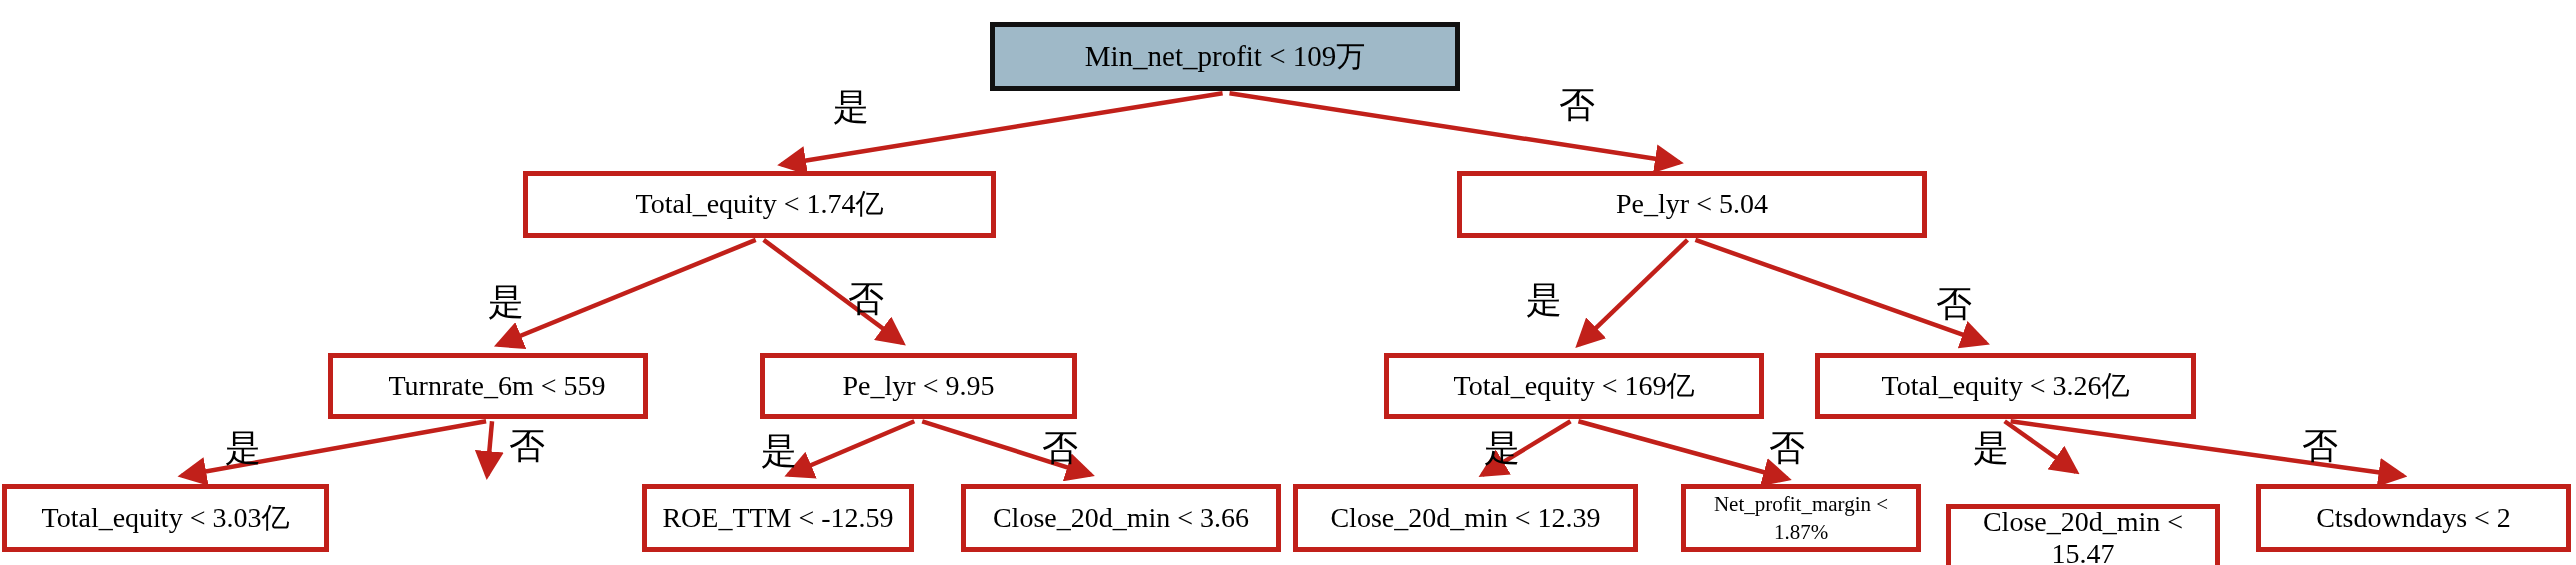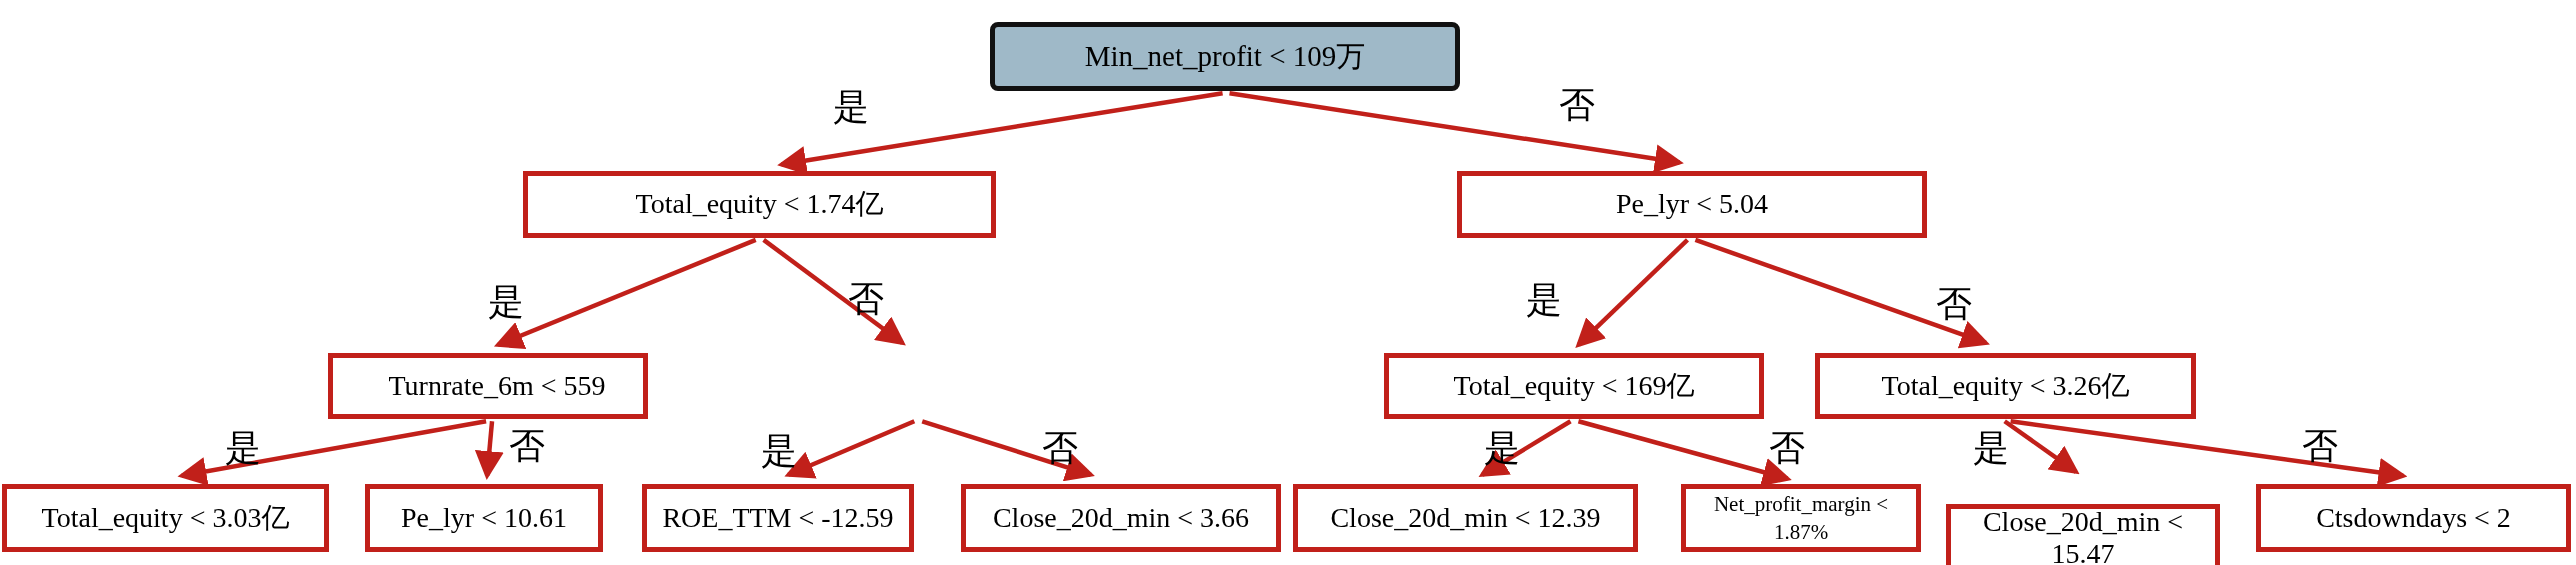--- a/index.html
+++ b/index.html
@@ -74,31 +74,31 @@
       <line x1="496" y1="425" x2="491" y2="480" marker-end="url(#arrow)"></line>
       <line x1="922" y1="425" x2="795" y2="479" marker-end="url(#arrow)"></line>
       <line x1="930" y1="425" x2="1100" y2="479" marker-end="url(#arrow)"></line>
       <line x1="1584" y1="425" x2="1495" y2="479" marker-end="url(#arrow)"></line>
       <line x1="1592" y1="425" x2="1803" y2="483" marker-end="url(#arrow)"></line>
       <line x1="2022" y1="425" x2="2094" y2="476" marker-end="url(#arrow)"></line>
       <line x1="2028" y1="425" x2="2424" y2="480" marker-end="url(#arrow)"></line>
     </g>
   </svg>
 
-  <div class="node root" style="left:990px; top:22px; width:470px; height:69px;border-radius:8px;">Min_net_profit &lt; 109万</div>
+  <div class="node root" style="left:990px; top:22px; width:470px; height:69px;">Min_net_profit &lt; 109万</div>
 
   <div class="node" style="left:523px; top:171px; width:473px; height:67px;">Total_equity &lt; 1.74亿</div>
   <div class="node" style="left:1457px; top:171px; width:470px; height:67px;">Pe_lyr &lt; 5.04</div>
 
   <div class="node" style="left:328px; top:353px; width:320px; height:66px;padding-left:24px;">Turnrate_6m &lt; 559</div>
+  <div class="node" style="left:760px; top:353px; width:317px; height:66px;">Pe_lyr &lt; 9.95</div>
   <div class="node" style="left:1384px; top:353px; width:380px; height:66px;">Total_equity &lt; 169亿</div>
   <div class="node" style="left:1815px; top:353px; width:381px; height:66px;">Total_equity &lt; 3.26亿</div>
 
   <div class="node" style="left:2px; top:484px; width:327px; height:68px;">Total_equity &lt; 3.03亿</div>
-  <div class="node" style="left:365px; top:484px; width:238px; height:68px;">Pe_lyr &lt; 10.61</div>
   <div class="node" style="left:642px; top:484px; width:272px; height:68px;">ROE_TTM &lt; -12.59</div>
   <div class="node" style="left:953px; top:484px; width:320px; height:68px;margin-left:8px;">Close_20d_min &lt; 3.66</div>
   <div class="node" style="left:1293px; top:484px; width:345px; height:68px;">Close_20d_min &lt; 12.39</div>
   <div class="node small" style="left:1681px; top:484px; width:240px; height:68px;">Net_profit_margin &lt; 1.87%</div>
   <div class="node" style="left:1946px; top:504px; width:274px; height:68px;">Close_20d_min &lt; 15.47</div>
   <div class="node" style="left:2256px; top:484px; width:315px; height:68px;">Ctsdowndays &lt; 2</div>
 
   <div class="edge-label" style="left:851px;  top:107px;">是</div>
   <div class="edge-label" style="left:1577px; top:105px;">否</div>
 

